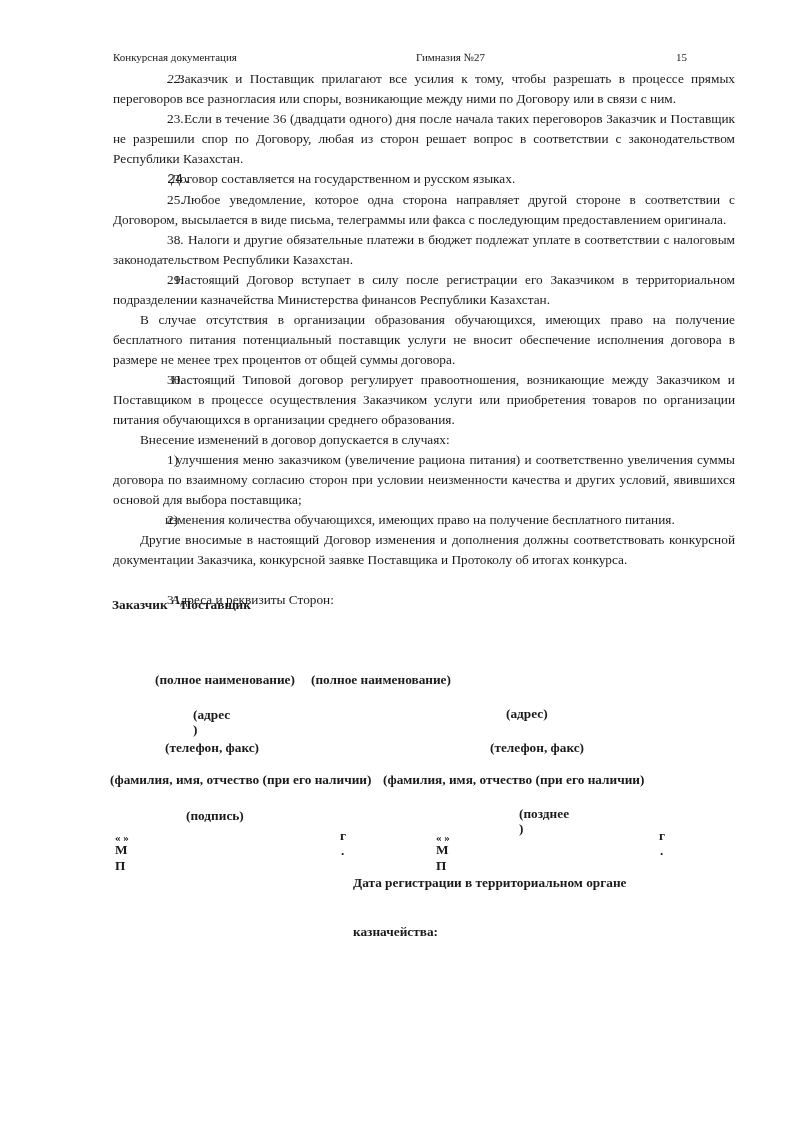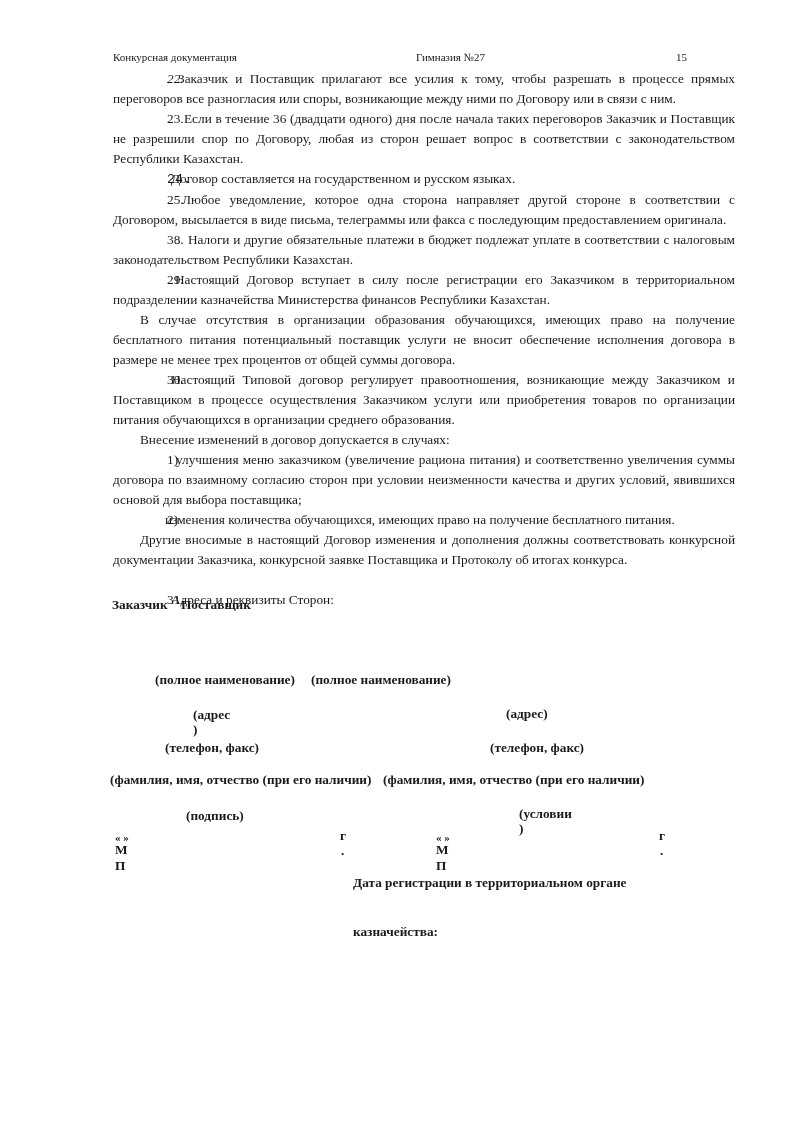--- a/index.html
+++ b/index.html
@@ -45,21 +45,21 @@
 <div class="abs" style="left:193px;top:722px;">)</div>
 <div class="abs" style="left:506px;top:706px;">(адрес)</div>
 
 <div class="abs" style="left:165px;top:740px;">(телефон, факс)</div>
 <div class="abs" style="left:490px;top:740px;">(телефон, факс)</div>
 
 <div class="abs" style="left:110px;top:772px;">(фамилия, имя, отчество (при его наличии)</div>
 <div class="abs" style="left:383px;top:772px;">(фамилия, имя, отчество (при его наличии)</div>
 
 <div class="abs" style="left:186px;top:808px;text-align:center;">(подпись)</div>
-<div class="abs" style="left:519px;top:806px;">(условии</div>
+<div class="abs" style="left:519px;top:806px;">(позднее</div>
 <div class="abs" style="left:519px;top:821px;">)</div>
 
 <div class="abs" style="left:115px;top:829px;font-size:11px;">« »</div>
 <div class="abs" style="left:115px;top:842px;">М</div>
 <div class="abs" style="left:115px;top:858px;">П</div>
 <div class="abs" style="left:340px;top:828px;">г</div>
 <div class="abs" style="left:341px;top:843px;">.</div>
 
 <div class="abs" style="left:436px;top:829px;font-size:11px;">« »</div>
 <div class="abs" style="left:436px;top:842px;">М</div>

